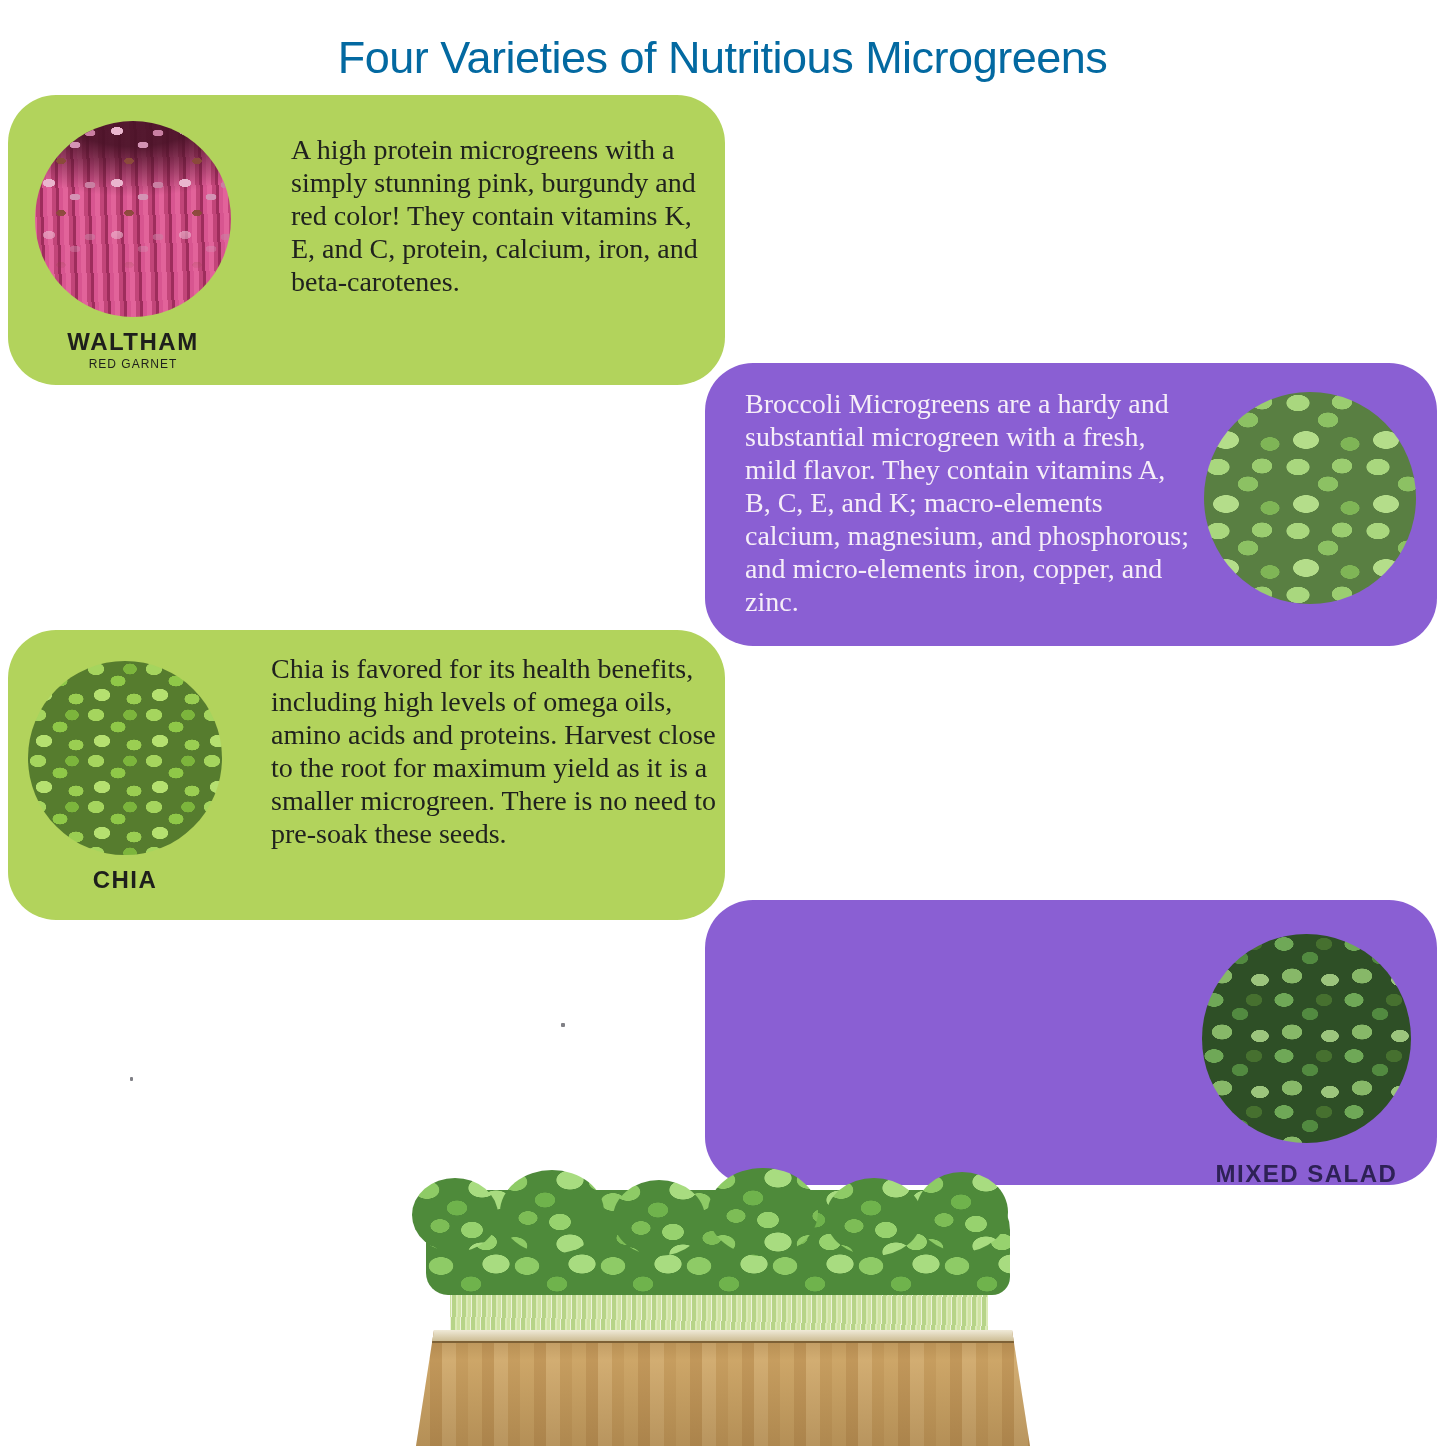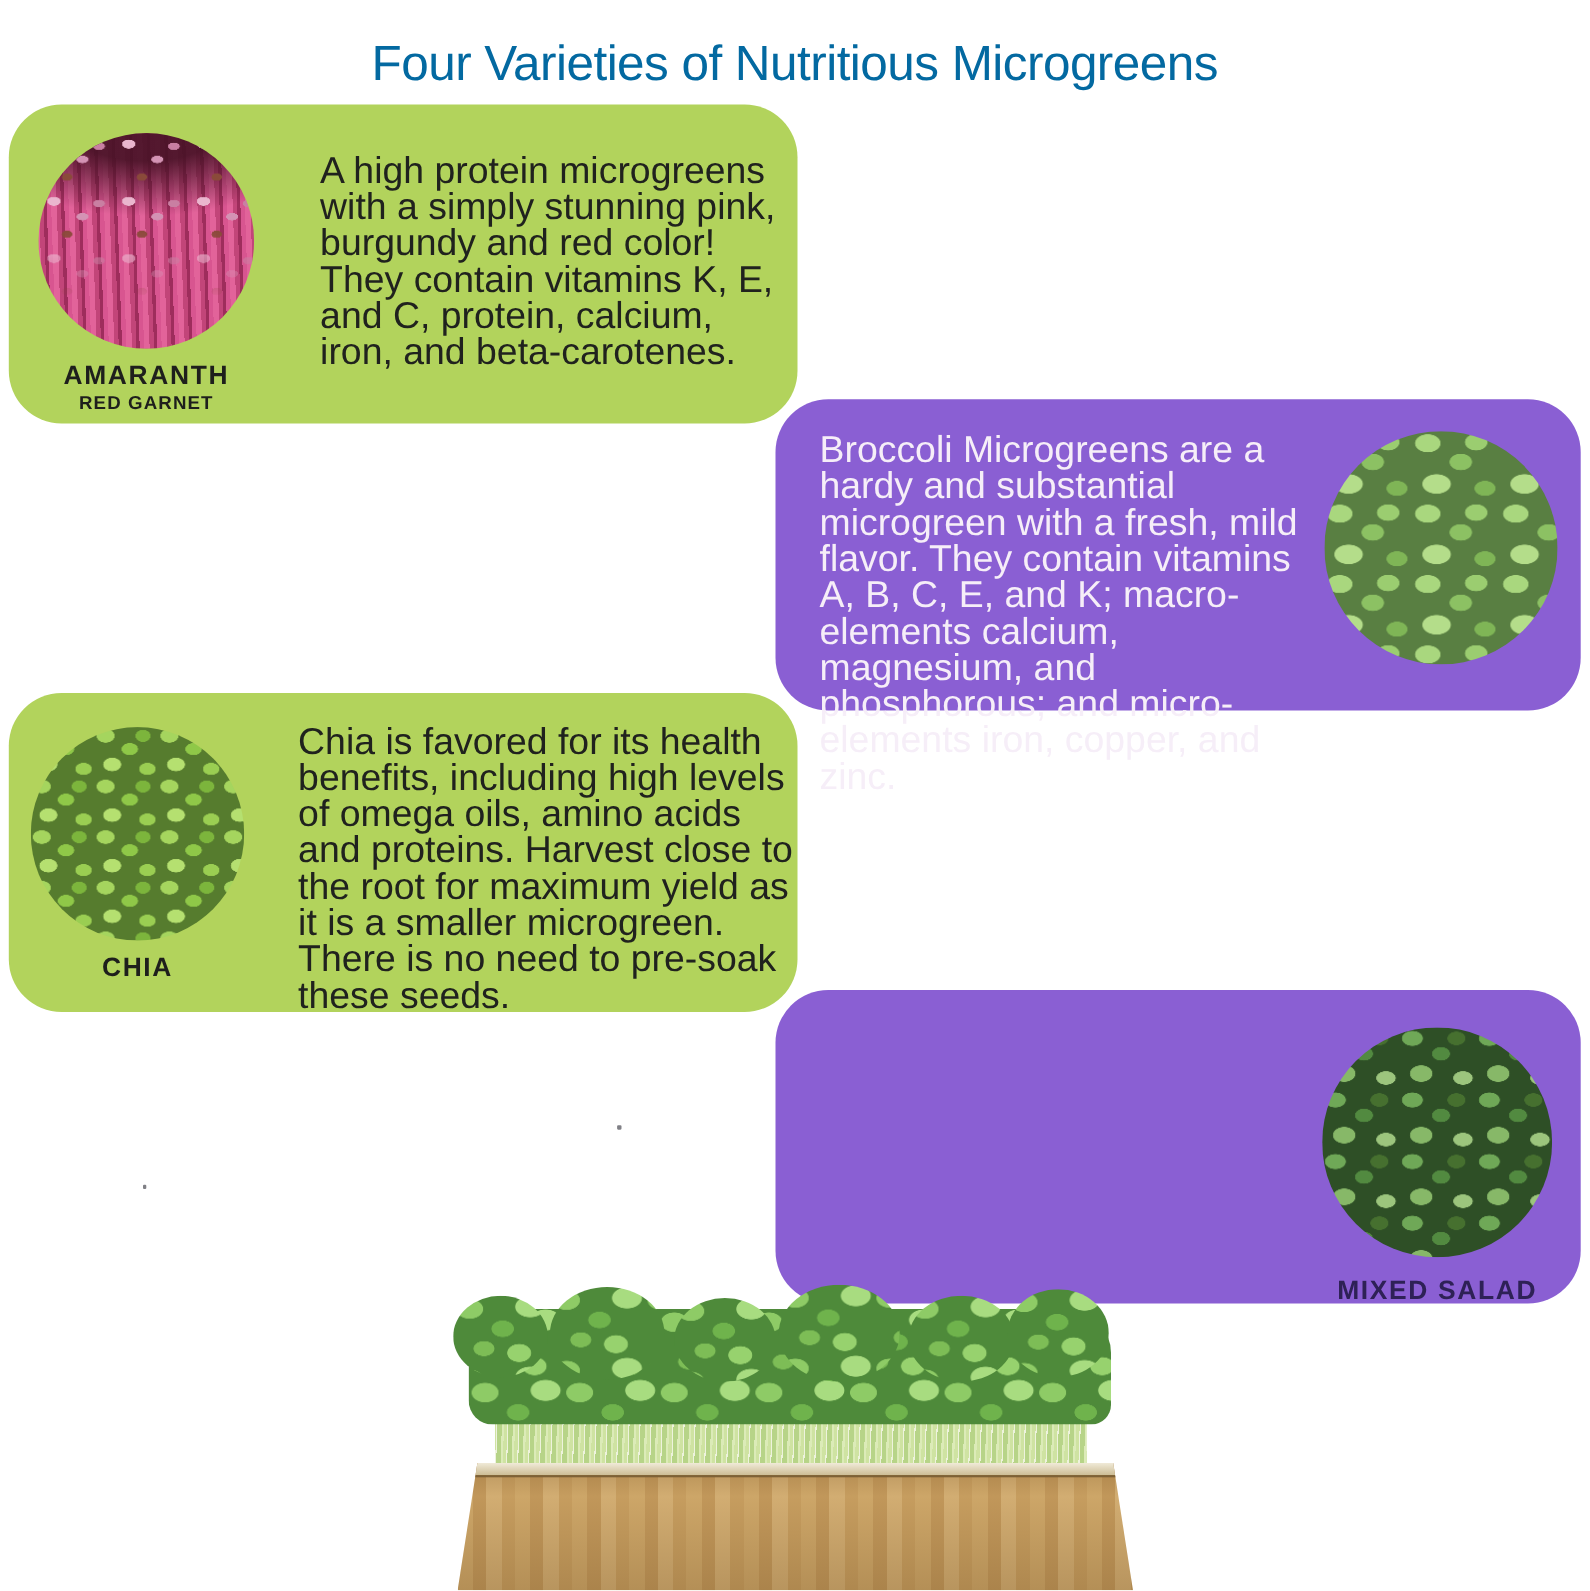--- a/index.html
+++ b/index.html
@@ -9,27 +9,27 @@
   }
   
   .page-title{
     position:absolute;top:2px;left:0;width:100%;text-align:center;
     font-size:45px;font-weight:400;color:#0369a1;letter-spacing:-0.5px;
   }
   
   .card{position:absolute;border-radius:48px;}
   .card.green{background:var(--card-green,#b2d35c);}
   .card.purple{background:var(--card-purple,#8a5fd3);}
-  .desc{position:absolute;font-size:34px;line-height:33px;}
+  .desc{position:absolute;font-size:28px;line-height:33px;font-family:Liberation Serif, serif;}
   .card.green .desc{color:#20221e;}
   .card.purple .desc{color:#f6eef8;}
   .photo-circle{position:absolute;border-radius:50%;overflow:hidden;}
   .variety-label{position:absolute;text-align:center;}
   .vname{font-weight:bold;font-size:24px;letter-spacing:1.5px;}
-  .vsub{font-weight:bold;font-size:17px;letter-spacing:1px;margin-top:1px;}
+  .vsub{font-weight:normal;font-size:12px;letter-spacing:1px;margin-top:1px;}
   .card.green .variety-label{color:#1e1f1c;}
   .card.purple .variety-label{color:#2e2156;}
 
   
   .tex-amaranth{
     background-color:#b63c74;
     background-image:
       radial-gradient(140% 75% at 50% -8%, rgba(72,18,38,.92) 28%, rgba(72,18,38,0) 62%),
       repeating-linear-gradient(88deg,#e2639a 0 5px,#c24579 5px 9px,#9e2d5c 9px 12px,#d85590 12px 16px);
   }
@@ -112,21 +112,21 @@
   #speck-2{left:130px;top:1077px;width:3px;height:4px;border-radius:1px;}
 </style>
 </head>
 <body>
 
 <h1 class="page-title">Four Varieties of Nutritious Microgreens</h1>
 
 <section class="card green" style="left:8px;top:95px;width:717px;height:290px;">
   <div class="photo-circle tex-amaranth" style="left:27px;top:26px;width:196px;height:196px;"></div>
   <div class="variety-label" style="left:27px;top:233px;width:196px;">
-    <div class="vname">AMARANTH</div>
+    <div class="vname">WALTHAM</div>
     <div class="vsub">RED GARNET</div>
   </div>
   <p class="desc" style="left:283px;top:10px;width:424px;">A high protein microgreens with a simply stunning pink, burgundy and red color! They contain vitamins K, E, and C, protein, calcium, iron, and beta-carotenes.</p>
 </section>
 
 <section class="card green" style="left:8px;top:630px;width:717px;height:290px;">
   <div class="photo-circle tex-chia" style="left:20px;top:31px;width:194px;height:194px;"></div>
   <div class="variety-label" style="left:20px;top:236px;width:194px;">
     <div class="vname">CHIA</div>
     <div class="vsub"></div>

